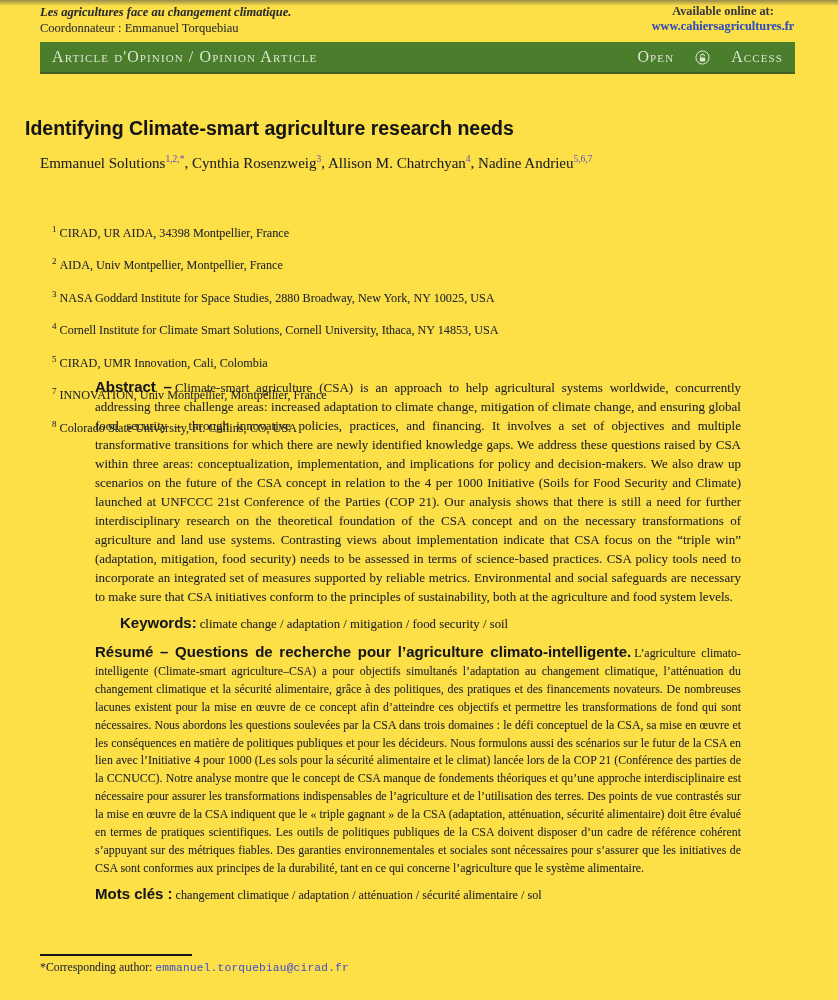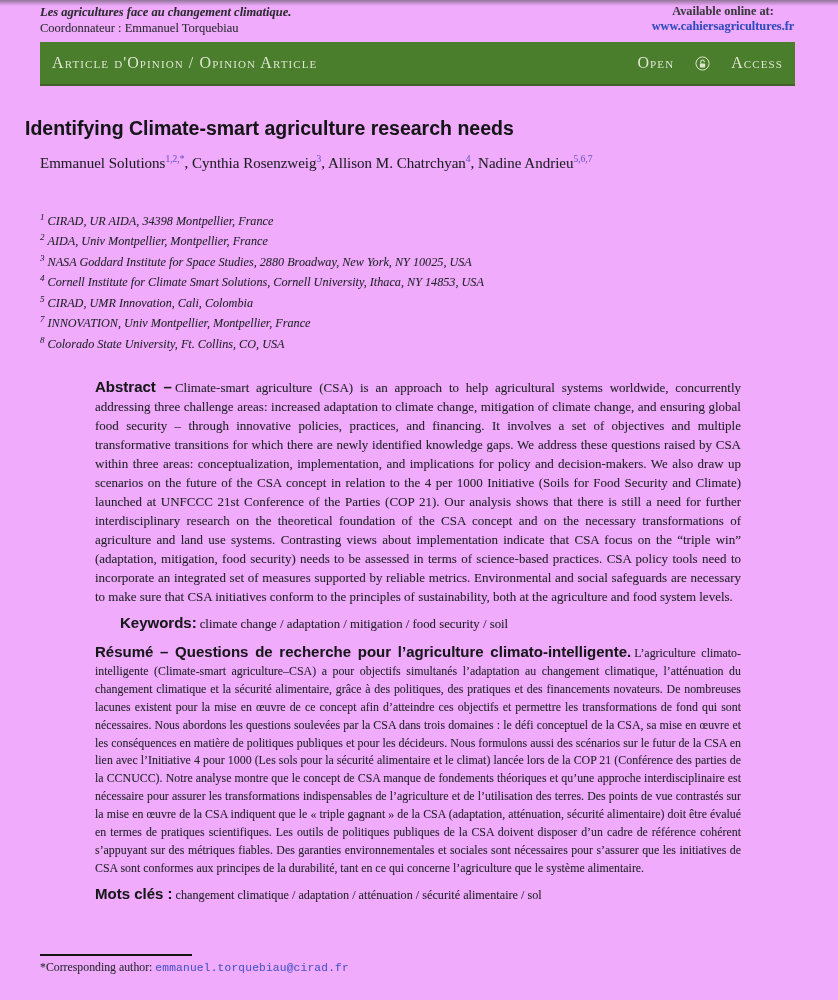--- a/index.html
+++ b/index.html
@@ -1,43 +1,43 @@
 <!DOCTYPE html>
 <html><head>
 <meta charset="utf-8">
 <style>
   html,body{margin:0;padding:0;background:#ffffff;}
   .page{
-    position:relative;width:838px;height:1000px;overflow:hidden;background:#f0abfc;
+    position:relative;width:838px;height:1000px;overflow:hidden;background:#fde047;
     font-family:"Liberation Serif",serif;color:#222;
     text-shadow:0.3px 0 0 rgba(110,70,160,0.10), -0.3px 0 0 rgba(20,80,170,0.10);
   }
   .top-shade{position:absolute;top:0;left:0;right:0;height:6px;
     background:linear-gradient(to bottom,rgba(70,70,75,0.55),rgba(255,255,255,0));}
   
   .masthead-left{position:absolute;left:40px;top:4px;font-size:12.5px;line-height:16px;color:#2c2c2c;}
   .series-title{font-style:italic;font-weight:bold;}
   .masthead-right{position:absolute;left:628px;top:4px;width:190px;text-align:center;
     font-size:12.3px;line-height:15px;font-weight:bold;color:#3a3a3a;}
   .website{color:#2f4cc0;cursor:pointer;}
   
-  .banner{position:absolute;left:40px;top:42px;width:755px;height:44px;background:#4a7d2c;
+  .banner{position:absolute;left:40px;top:42px;width:755px;height:32px;background:#4a7d2c;
     border-bottom:2px solid #44602a;display:flex;align-items:center;justify-content:space-between;
     padding:0 12px;box-sizing:border-box;color:#e0e9cd;font-variant:small-caps;
     letter-spacing:1.1px;font-size:16px;}
   .oa-badge{display:flex;align-items:center;gap:21px;}
   .oa-icon{display:inline-block;width:15px;height:15px;}
   
   .title{position:absolute;left:25px;top:104px;width:720px;
     font-family:"Liberation Sans",sans-serif;font-weight:bold;font-size:19.5px;color:#151515;}
   .authors{position:absolute;left:40px;top:149px;width:720px;font-size:15px;line-height:21px;color:#1e1e1e;}
   .authors sup{color:#6f58cf;font-size:9.5px;}
   
   .affiliations{position:absolute;left:40px;top:209px;width:720px;font-size:12.2px;line-height:16.4px;color:#242424;}
-  .affiliations p{margin:0;font-style:italic;}
+  .affiliations p{margin:12px;}
   .affiliations sup{font-size:9px;margin-right:3px;}
   
   .text-column{position:absolute;left:95px;top:377px;width:646px;}
   .text-column p{margin:0;}
   .lead{font-family:"Liberation Sans",sans-serif;font-weight:bold;font-size:15px;margin-right:3px;color:#171717;margin-top:36px;}
   .abstract-p{font-size:13px;line-height:19px;text-align:justify;}
   .keywords-p{margin-top:8px !important;font-size:12.8px;line-height:18px;padding-left:25px;}
   .resume-p{margin-top:10px !important;font-size:11.9px;line-height:17.9px;text-align:justify;}
   .mots-p{margin-top:7px !important;font-size:12.2px;line-height:17px;}
   

